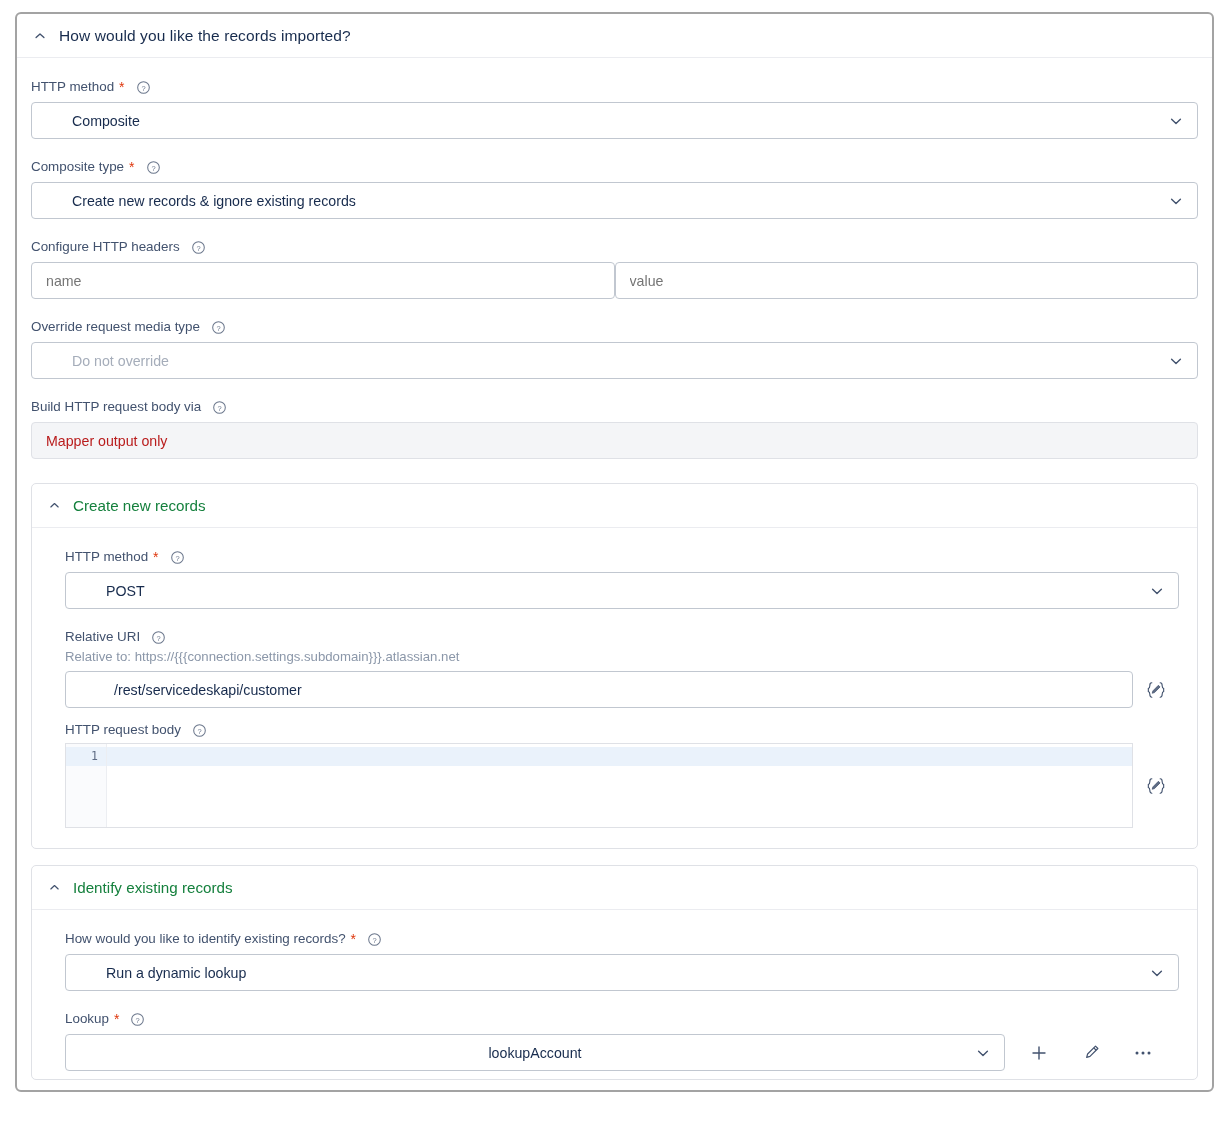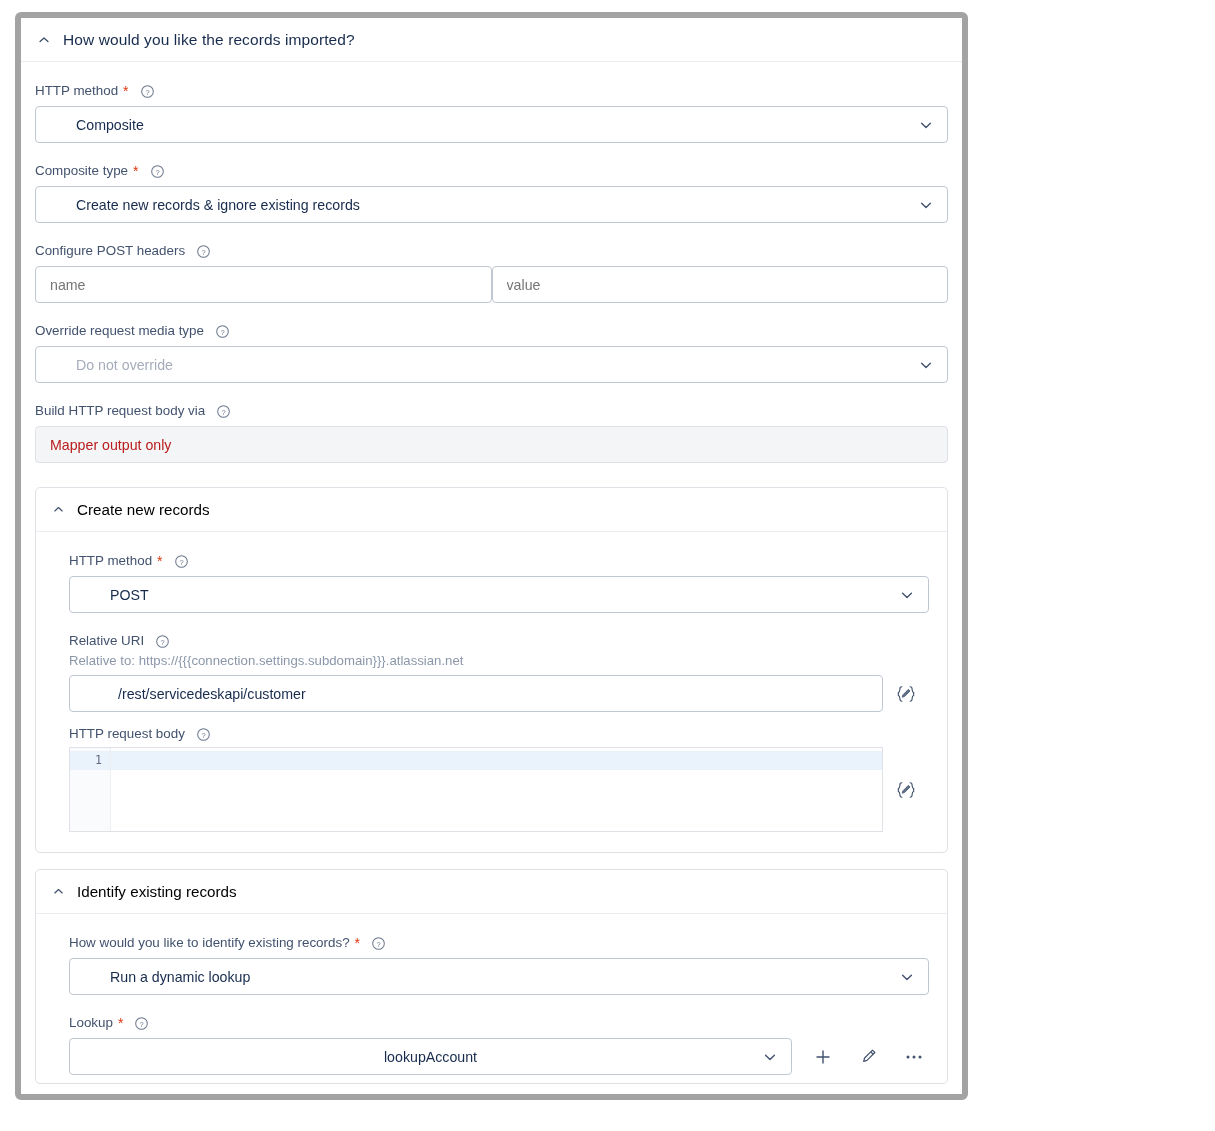--- a/index.html
+++ b/index.html
@@ -14,22 +14,22 @@
     width: 1215px;
     height: 1131px;
     overflow: hidden;
   }
 
   
   .card {
     position: absolute;
     left: 15px;
     top: 12px;
-    width: 953px;
-    border: 6px solid #a3a3a3;
+    width: 1199px;
+    border: 2px solid #a3a3a3;
     border-radius: 6px;
     background: #ffffff;
   }
   .card-header {
     height: 44px;
     display: flex;
     align-items: center;
     padding: 0 0 0 16px;
     border-bottom: 1px solid #ebecf0;
     cursor: pointer;
@@ -98,21 +98,21 @@
   }
   .panel-header {
     height: 44px;
     display: flex;
     align-items: center;
     padding-left: 16px;
     border-bottom: 1px solid #ebecf0;
     cursor: pointer;
   }
   .panel-header .chev { margin-right: 12px; display: flex; align-items: center; }
-  .panel-header-title { font-size: 15.2px; color: #000000; }
+  .panel-header-title { font-size: 15.2px; color: #15803d; }
   .panel-body { padding: 20px 18px 20px 33px; }
 
   
   .relative-note {
     font-size: 13.2px;
     color: #8b97a9;
     margin-bottom: 7px;
     margin-top: 1px;
   }
 
@@ -242,21 +242,21 @@
         <span class="chev-down">
           <svg width="16" height="16" viewBox="0 0 16 16">
               <path d="M3.6 6.2 8 10.4l4.4-4.2" fill="none" stroke="#42526e" stroke-width="1.4" stroke-linecap="round" stroke-linejoin="round"></path>
             </svg>
         </span>
       </div>
     </div>
 
     <div class="field">
       <div class="field-label">
-        <span>Configure POST headers</span>
+        <span>Configure HTTP headers</span>
         <span class="help">
           <svg width="15" height="15" viewBox="0 0 16 16">
               <circle cx="8" cy="8" r="6.2" fill="none" stroke="#6b778c" stroke-width="1.1"></circle>
               <text x="8" y="11.2" text-anchor="middle" font-size="8" font-family="Liberation Sans, sans-serif" fill="#6b778c">?</text>
             </svg>
         </span>
       </div>
       <div class="row2">
         <input class="input placeholder" style="border: 1px solid rgb(193, 199, 208); outline: none; font-family: &quot;Liberation Sans&quot;, sans-serif;" placeholder="name">
         <input class="input placeholder" style="border: 1px solid rgb(193, 199, 208); outline: none; font-family: &quot;Liberation Sans&quot;, sans-serif;" placeholder="value">

